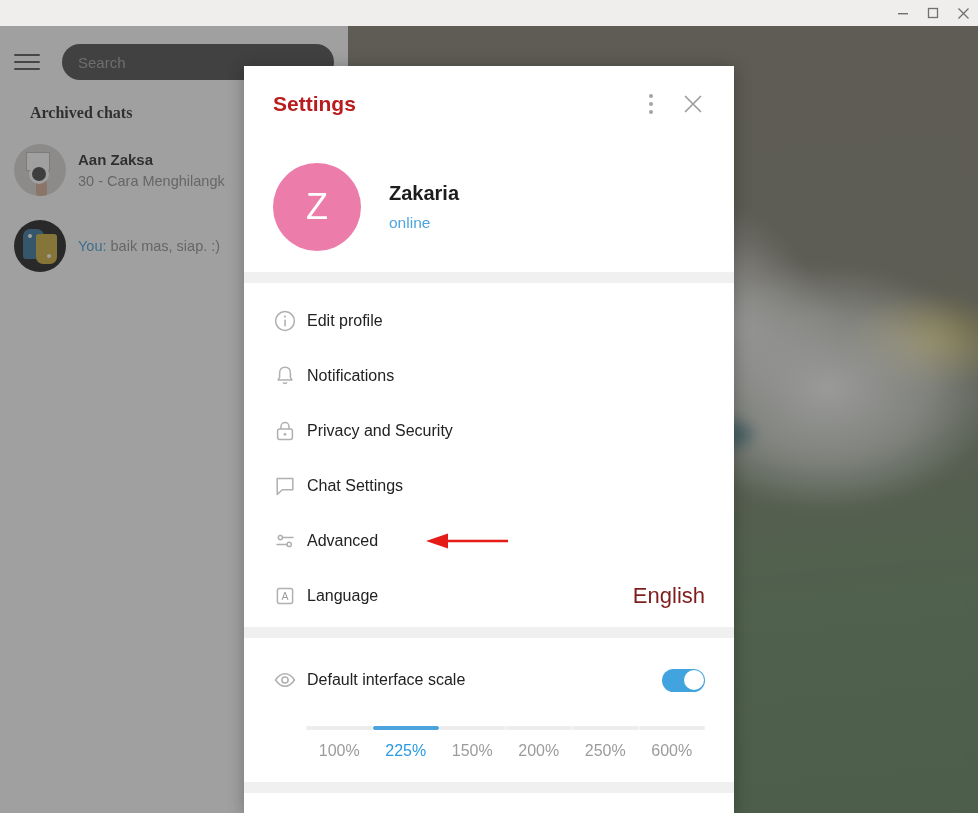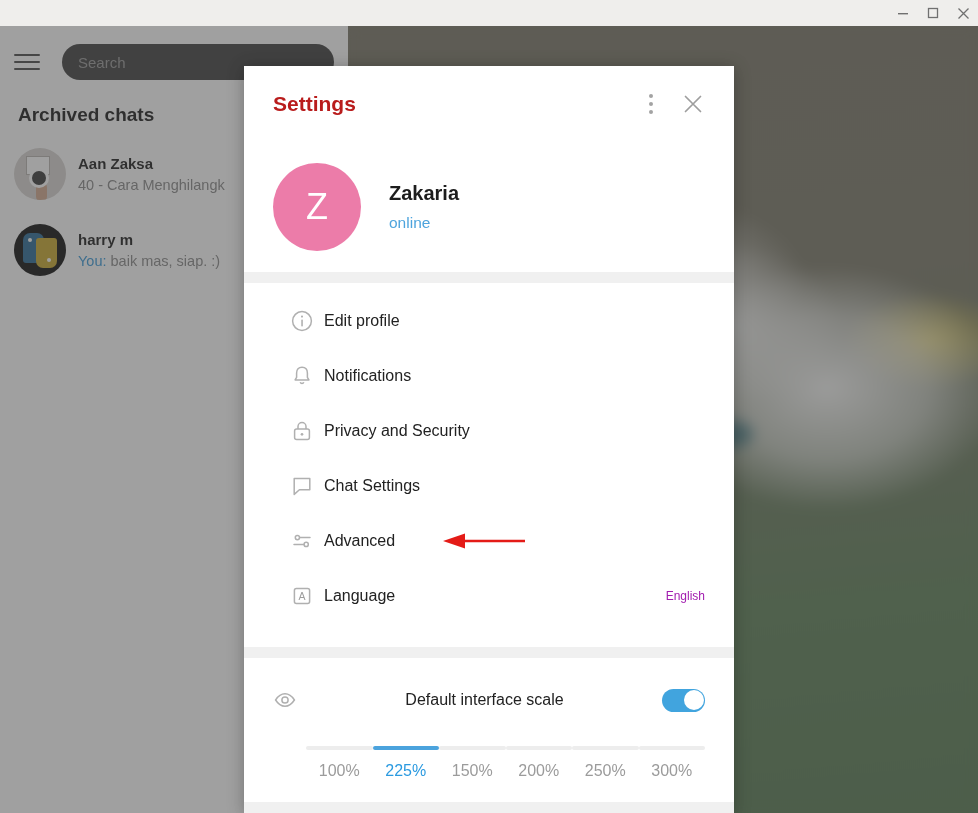--- a/index.html
+++ b/index.html
@@ -58,22 +58,22 @@
     background: #4b4b4b; border-radius: 1px;
   }
   .search-box {
     flex: 1; height: 36px;
     background: #404040; border-radius: 18px;
     display: flex; align-items: center;
     padding: 0 16px;
     font-size: 15px; color: #9a9a9a;
   }
   .section-title {
-    padding: 6px 14px 10px 18px;
-    font-size: 19px; font-weight: bold; color: #1d1d1d;
+    padding: 6px 14px 10px 30px;
+    font-size: 16px; font-weight: bold; color: #1d1d1d; font-family: Liberation Serif, serif;
   }
   .chat-row {
     display: flex; align-items: center;
     height: 76px; padding: 0 14px;
   }
   .avatar {
     width: 52px; height: 52px; border-radius: 50%;
     flex: none; margin-right: 12px;
     overflow: hidden; position: relative;
   }
@@ -198,48 +198,48 @@
     background: #ec7ca9;
     display: flex; align-items: center; justify-content: center;
     color: #ffffff; font-size: 36px;
     flex: none; margin-right: 28px;
   }
   .profile-name { font-size: 20px; font-weight: bold; color: #1d1d1d; margin-bottom: 9px; }
   .profile-status { font-size: 15.5px; color: #4ea4dd; }
 
   .divider { height: 11px; background: #f0f0f0; }
 
-  .menu { padding: 10px 0 24px 0; margin-left: 17px; }
+  .menu { padding: 10px 0 4px 0; }
   .menu-item {
     display: flex; align-items: center;
     height: 55px; padding: 0 29px;
     position: relative;
   }
   .mi-icon {
     width: 34px; flex: none;
     display: flex; align-items: center; justify-content: flex-start;
     color: #aaaaaa;
   }
   .mi-label { font-size: 16px; color: #222222; flex: 1; }
-  .mi-value { font-size: 12px; color: #a21caf; }
+  .mi-value { font-size: 22px; color: #7f1d1d; }
 
   
   .arrow-annot {
     position: absolute;
     left: 180px; top: 50%; transform: translateY(-50%);
     width: 84px; height: 18px;
     pointer-events: none;
   }
 
   .scale-block { padding: 18px 0 22px 0; }
   .scale-head {
     display: flex; align-items: center;
     height: 48px; padding: 0 29px;
   }
-  .scale-label { font-size: 16px; color: #222222; flex: 1; text-align: center; }
+  .scale-label { font-size: 16px; color: #222222; flex: 1; }
   .toggle {
     width: 43px; height: 23px; border-radius: 12px;
     background: #41a4de; position: relative; flex: none;
   }
   .toggle::after {
     content: ""; position: absolute;
     right: 1.5px; top: 1.5px;
     width: 20px; height: 20px; border-radius: 50%;
     background: #ffffff;
   }
@@ -298,33 +298,32 @@
       </div>
 
       <div class="section-title">Archived chats</div>
 
       <div class="chat-row">
         <div class="avatar avatar-photo">
           <span class="avatar-hand"></span>
         </div>
         <div class="chat-text">
           <div class="chat-name">Aan Zaksa</div>
-          <div class="chat-prev">40 - Cara Menghilangk</div>
+          <div class="chat-prev">30 - Cara Menghilangk</div>
         </div>
       </div>
 
       <div class="chat-row">
         <div class="avatar avatar-python">
           <span class="py-top"></span>
             <span class="py-bot"></span>
           <span class="py-dot1"></span>
             <span class="py-dot2"></span>
         </div>
         <div class="chat-text">
-          <div class="chat-name">harry m</div>
           <div class="chat-prev">
             <span class="you">You:</span>
             <span>baik mas, siap. :)</span>
           </div>
         </div>
       </div>
     </div>
 
     <div class="wallpaper">
       <div class="wp-stem"></div>
@@ -465,20 +464,20 @@
         <div class="scale-step">
           <div class="scale-bar"></div>
           <div class="scale-tick">200%</div>
         </div>
         <div class="scale-step">
           <div class="scale-bar"></div>
           <div class="scale-tick">250%</div>
         </div>
         <div class="scale-step">
           <div class="scale-bar"></div>
-          <div class="scale-tick">300%</div>
+          <div class="scale-tick">600%</div>
         </div>
       </div>
     </div>
 
     <div class="bottom-band"></div>
   </div>
 </div>
 
 </body></html>

